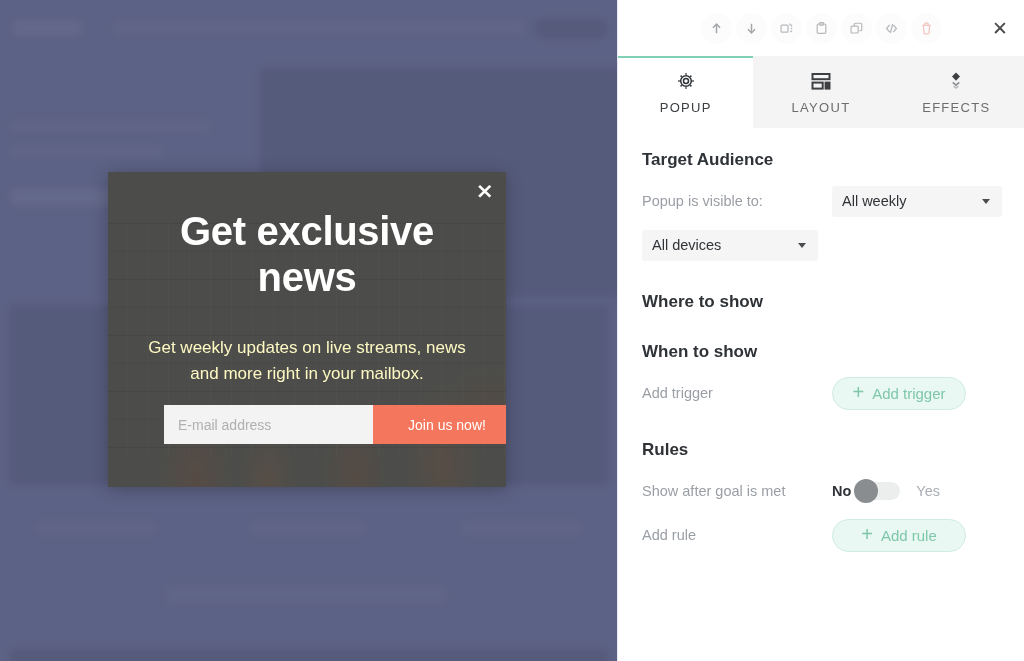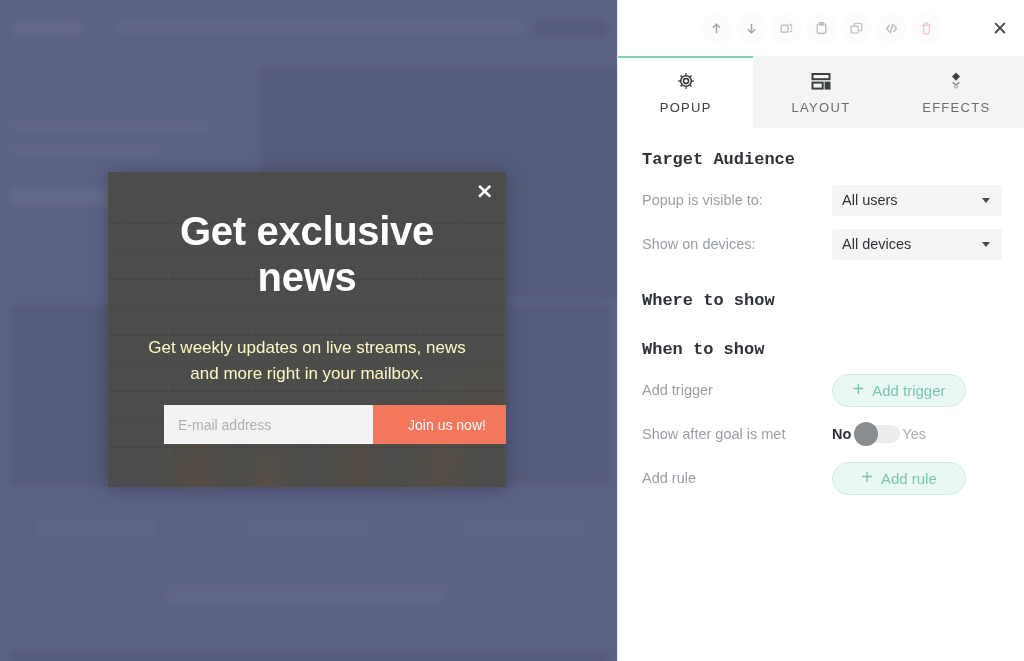--- a/index.html
+++ b/index.html
@@ -248,21 +248,20 @@
   .panel-body {
     flex: 1 1 auto;
     padding: 22px 22px 0 24px;
     overflow: hidden;
   }
   .section-title {
     font-size: 17px;
     color: #2f3337;
     font-weight: bold;
     margin: 0 0 14px;
-    font-family: Liberation Mono, monospace;
   }
   .section-title.gap { margin-top: 30px; }
 
   .row {
     display: flex;
     align-items: center;
     min-height: 34px;
     margin-bottom: 10px;
   }
   .row-label {
@@ -341,21 +340,21 @@
   .toggle-knob {
     position: absolute;
     left: 0; top: -3px;
     width: 24px; height: 24px;
     border-radius: 50%;
     background: #8a8d8f;
   }
   .toggle-on-label {
     font-size: 14.5px;
     color: #a9aeb3;
-    margin-left: 2px;
+    margin-left: 16px;
   }
 
   .row.trigger-row { margin-top: 4px; }
 </style>
 </head>
 <body>
 
 <div id="app">
 
   <div class="canvas">
@@ -492,46 +491,46 @@
       </div>
     </div>
 
     <div class="panel-body">
 
       <h3 class="section-title">Target Audience</h3>
 
       <div class="row">
         <div class="row-label">Popup is visible to:</div>
         <div class="select">
-          <span class="select-value">All users</span>
+          <span class="select-value">All weekly</span>
           <span class="caret"></span>
         </div>
       </div>
 
       <div class="row">
-        <div class="row-label">Show on devices:</div>
         <div class="select">
           <span class="select-value">All devices</span>
           <span class="caret"></span>
         </div>
       </div>
 
       <h3 class="section-title gap">Where to show</h3>
 
 
       <h3 class="section-title gap">When to show</h3>
 
       <div class="row trigger-row">
         <div class="row-label">Add trigger</div>
         <button class="pill-btn">
           <span class="plus">+</span>
           <span>Add trigger</span>
         </button>
       </div>
 
+      <h3 class="section-title gap">Rules</h3>
 
       <div class="row">
         <div class="row-label">Show after goal is met</div>
         <div class="toggle-wrap">
           <span class="toggle-off-label">No</span>
           <span class="toggle-track">
             <span class="toggle-knob"></span>
           </span>
           <span class="toggle-on-label">Yes</span>
         </div>

